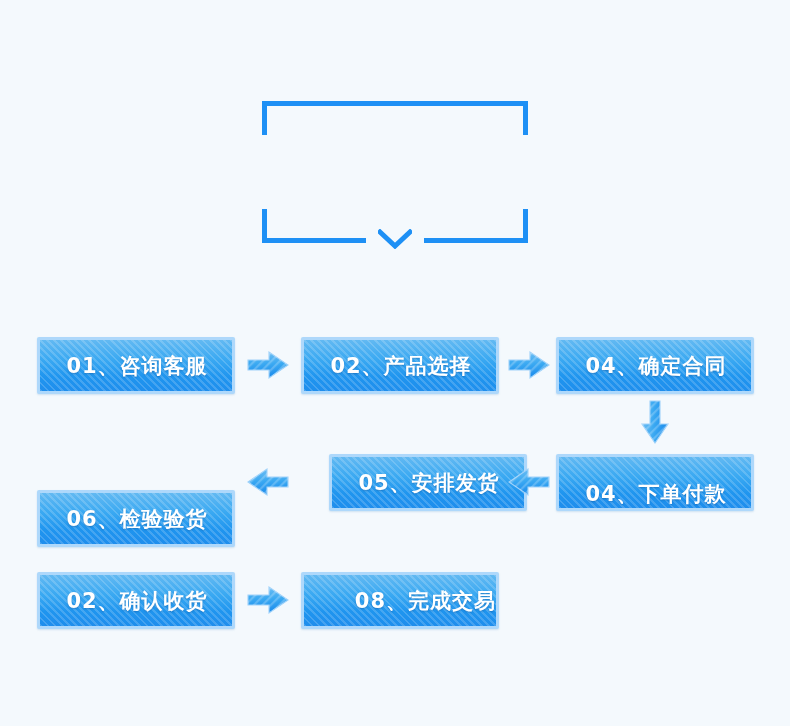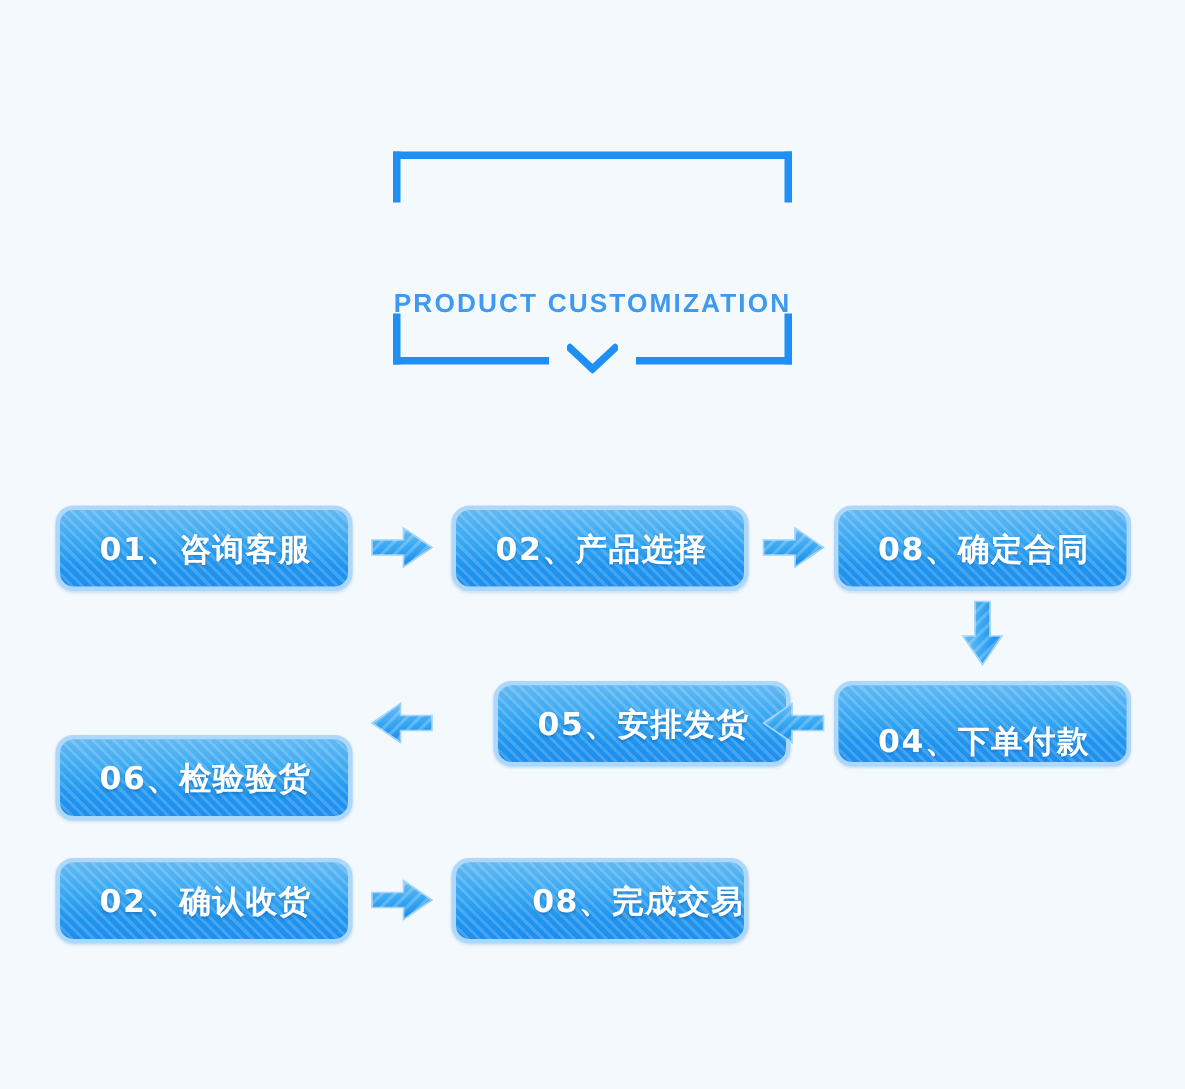--- a/index.html
+++ b/index.html
@@ -60,21 +60,21 @@
     bottom:-6px;
     width:34px;height:20px;
   }
 
   
   .flow-box{
     position:absolute;
     width:198px;height:57px;
     box-sizing:border-box;
     border:3px solid #aed8fb;
-    border-radius:12px;
+    border-radius:2px;
     background-color:#29a0f0;
     background-image:
       repeating-linear-gradient(45deg,
         rgba(255,255,255,0.17) 0px,
         rgba(255,255,255,0.17) 2px,
         rgba(255,255,255,0.0) 2px,
         rgba(255,255,255,0.0) 5px),
       linear-gradient(to bottom, #62b9f2 0%, #3aa9f2 38%, #1f95ef 72%, #1f8eed 100%);
     display:flex;
     align-items:center;
@@ -101,21 +101,20 @@
 
 <div id="title-block">
   <div class="frame-line frame-top"></div>
   <div class="frame-line frame-left-top"></div>
   <div class="frame-line frame-right-top"></div>
   <div class="frame-line frame-left-bot"></div>
   <div class="frame-line frame-right-bot"></div>
   <div class="frame-line frame-bot-left"></div>
   <div class="frame-line frame-bot-right"></div>
 
-  <div id="title-en">PRODUCT CUSTOMIZATION</div>
 
   <svg id="title-chevron" viewBox="0 0 34 20">
     <polyline points="2,3 17,17 32,3" fill="none" stroke="#1e90f5" stroke-width="5" stroke-linecap="square" stroke-linejoin="miter"></polyline>
   </svg>
 </div>
 
 <svg width="0" height="0" style="position:absolute" aria-hidden="true">
   <defs>
     <linearGradient id="arrGradH" x1="0" y1="0" x2="0" y2="1">
       <stop offset="0%" stop-color="#6cbdf3"></stop>
@@ -150,21 +149,21 @@
 </div>
 
 <svg class="arrow-h" style="left:508px; top:350px;" viewBox="0 0 42 30">
   <g>
     <polygon points="1,10 22,10 22,2 41,15 22,28 22,20 1,20" fill="url(#arrGradH)" stroke="#9fd2fa" stroke-width="1.1"></polygon>
     <polygon points="1,10 22,10 22,2 41,15 22,28 22,20 1,20" fill="url(#arrStripe)"></polygon>
   </g>
 </svg>
 
 <div class="flow-box" style="left:556px; top:337px;">
-  <span class="flow-label">08、确定合同</span>
+  <span class="flow-label">04、确定合同</span>
 </div>
 
 <svg class="arrow-v" style="left:640px; top:400px;" viewBox="0 0 30 44">
   <g>
     <polygon points="10,1 20,1 20,24 28,24 15,43 2,24 10,24" fill="url(#arrGradV)" stroke="#9fd2fa" stroke-width="1.1"></polygon>
     <polygon points="10,1 20,1 20,24 28,24 15,43 2,24 10,24" fill="url(#arrStripe)"></polygon>
   </g>
 </svg>
 
 <div class="flow-box" style="left:37px;  top:454px;margin-top:36px;">

